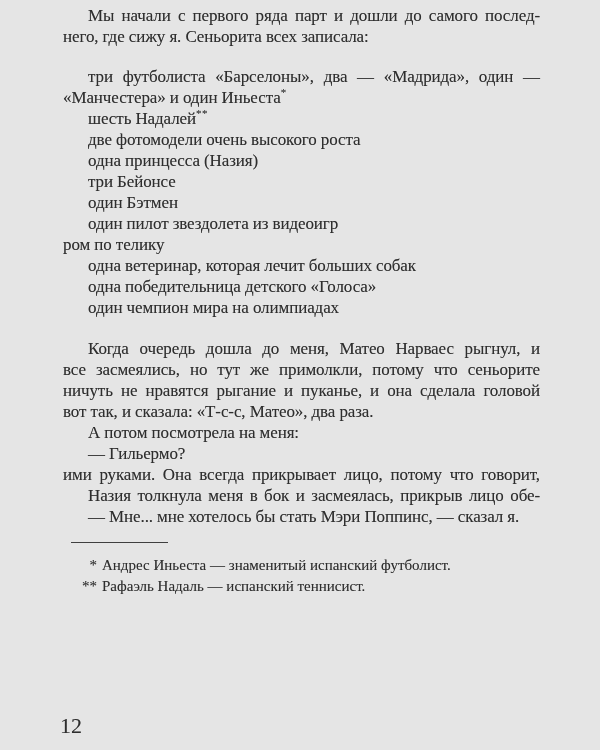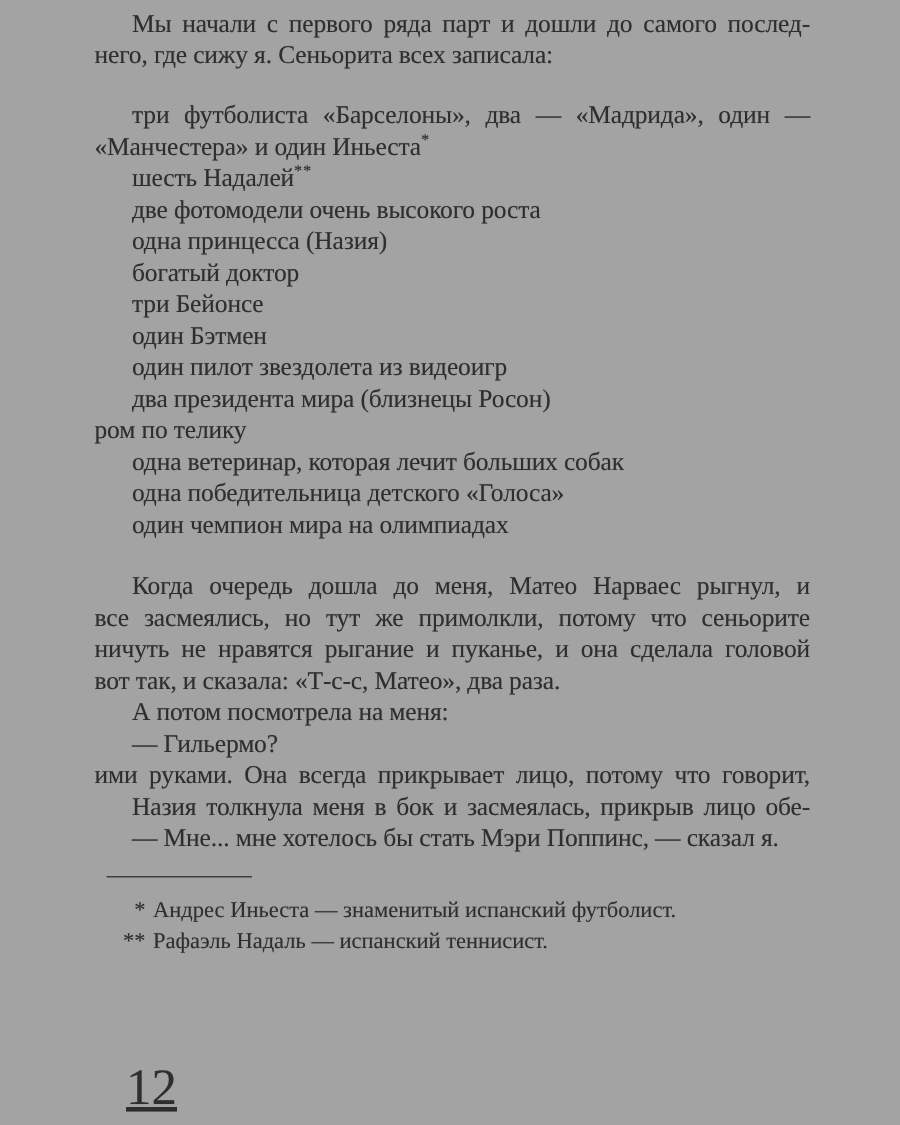--- a/index.html
+++ b/index.html
@@ -1,19 +1,19 @@
 <!DOCTYPE html>
 <html><head>
 <meta charset="utf-8">
 <style>
   html,body{margin:0;padding:0;background:#ffffff;}
   .page{
     position:relative;
     width:600px;height:750px;
-    background:#a3a3a3;
+    background:#e5e5e5;
     overflow:hidden;
     font-family:"Liberation Serif","DejaVu Serif",serif;
     color:#2e2e2e;
   }
   .text-body{padding:5px 60px 0 63px;}
   .block{margin:0;}
   .line{
     font-size:17px;
     line-height:21px;
     letter-spacing:-0.1px;
@@ -41,48 +41,45 @@
   .fn-row{
     display:flex;
     font-size:15px;
     line-height:21px;
     text-shadow:0 0 0.5px rgba(46,46,46,0.35);
   }
   .fn-marker{flex:0 0 34px;width:34px;text-align:right;margin-right:5px;}
   .fn-text{flex:1 1 auto;}
   .page-number{
     position:absolute;
-    left:84px;bottom:11px;
-    font-size:34px;
+    left:60px;bottom:11px;
+    font-size:22px;
     line-height:26px;
     color:#2e2e2e;
     text-shadow:0 0 0.5px rgba(46,46,46,0.3);
-    text-decoration:underline;
   }
 </style>
 </head>
 <body>
 
 <div class="page">
   <div class="text-body">
       <div class="block">
         <div class="line indent just">Мы начали с первого ряда парт и дошли до самого послед-</div>
         <div class="line">него, где сижу я. Сеньорита всех записала:</div>
       </div>
       <div class="block" style="margin-top: 19px;">
         <div class="line indent just">три футболиста «Барселоны», два — «Мадрида», один —</div>
         <div class="line">«Манчестера» и один Иньеста<sup>*</sup></div>
         <div class="line indent">шесть Надалей<sup>**</sup></div>
         <div class="line indent">две фотомодели очень высокого роста</div>
         <div class="line indent">одна принцесса (Назия)</div>
-        <div class="line indent">богатый доктор</div>
         <div class="line indent">три Бейонсе</div>
         <div class="line indent">один Бэтмен</div>
         <div class="line indent">один пилот звездолета из видеоигр</div>
-        <div class="line indent">два президента мира (близнецы Росон)</div>
         <div class="line">ром по телику</div>
         <div class="line indent">одна ветеринар, которая лечит больших собак</div>
         <div class="line indent">одна победительница детского «Голоса»</div>
         <div class="line indent">один чемпион мира на олимпиадах</div>
       </div>
       <div class="block" style="margin-top: 20px;">
         <div class="line indent just">Когда очередь дошла до меня, Матео Нарваес рыгнул, и</div>
         <div class="line just">все засмеялись, но тут же примолкли, потому что сеньорите</div>
         <div class="line just">ничуть не нравятся рыгание и пуканье, и она сделала головой</div>
         <div class="line">вот так, и сказала: «Т-с-с, Матео», два раза.</div>

